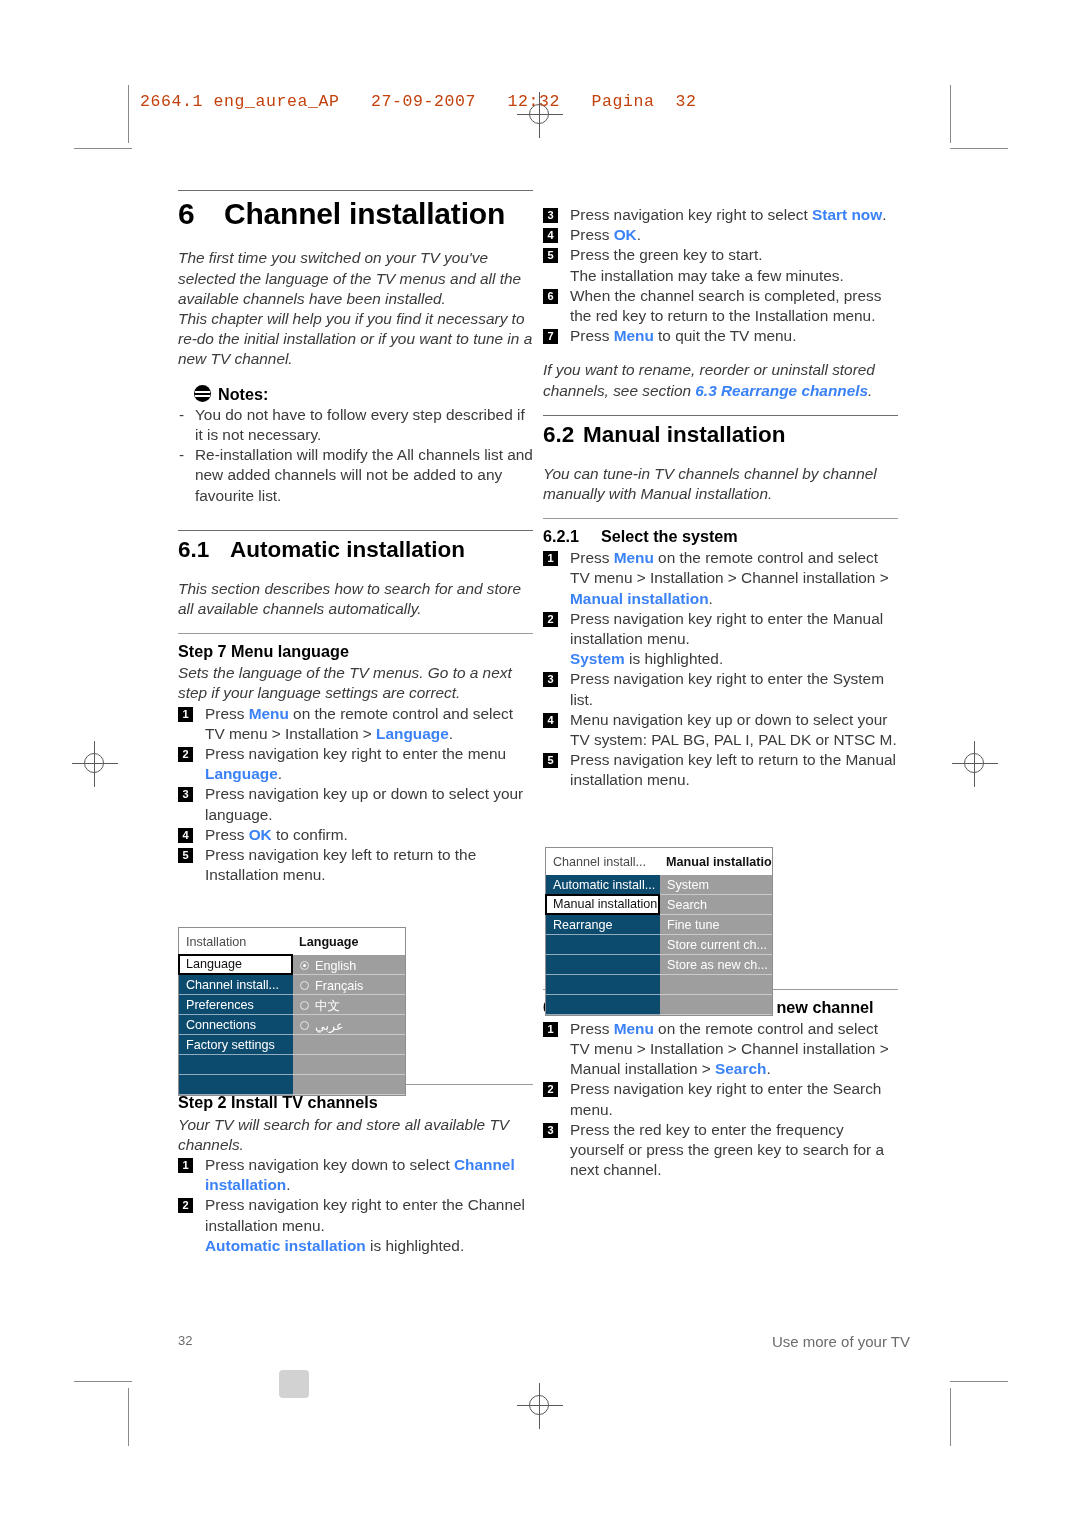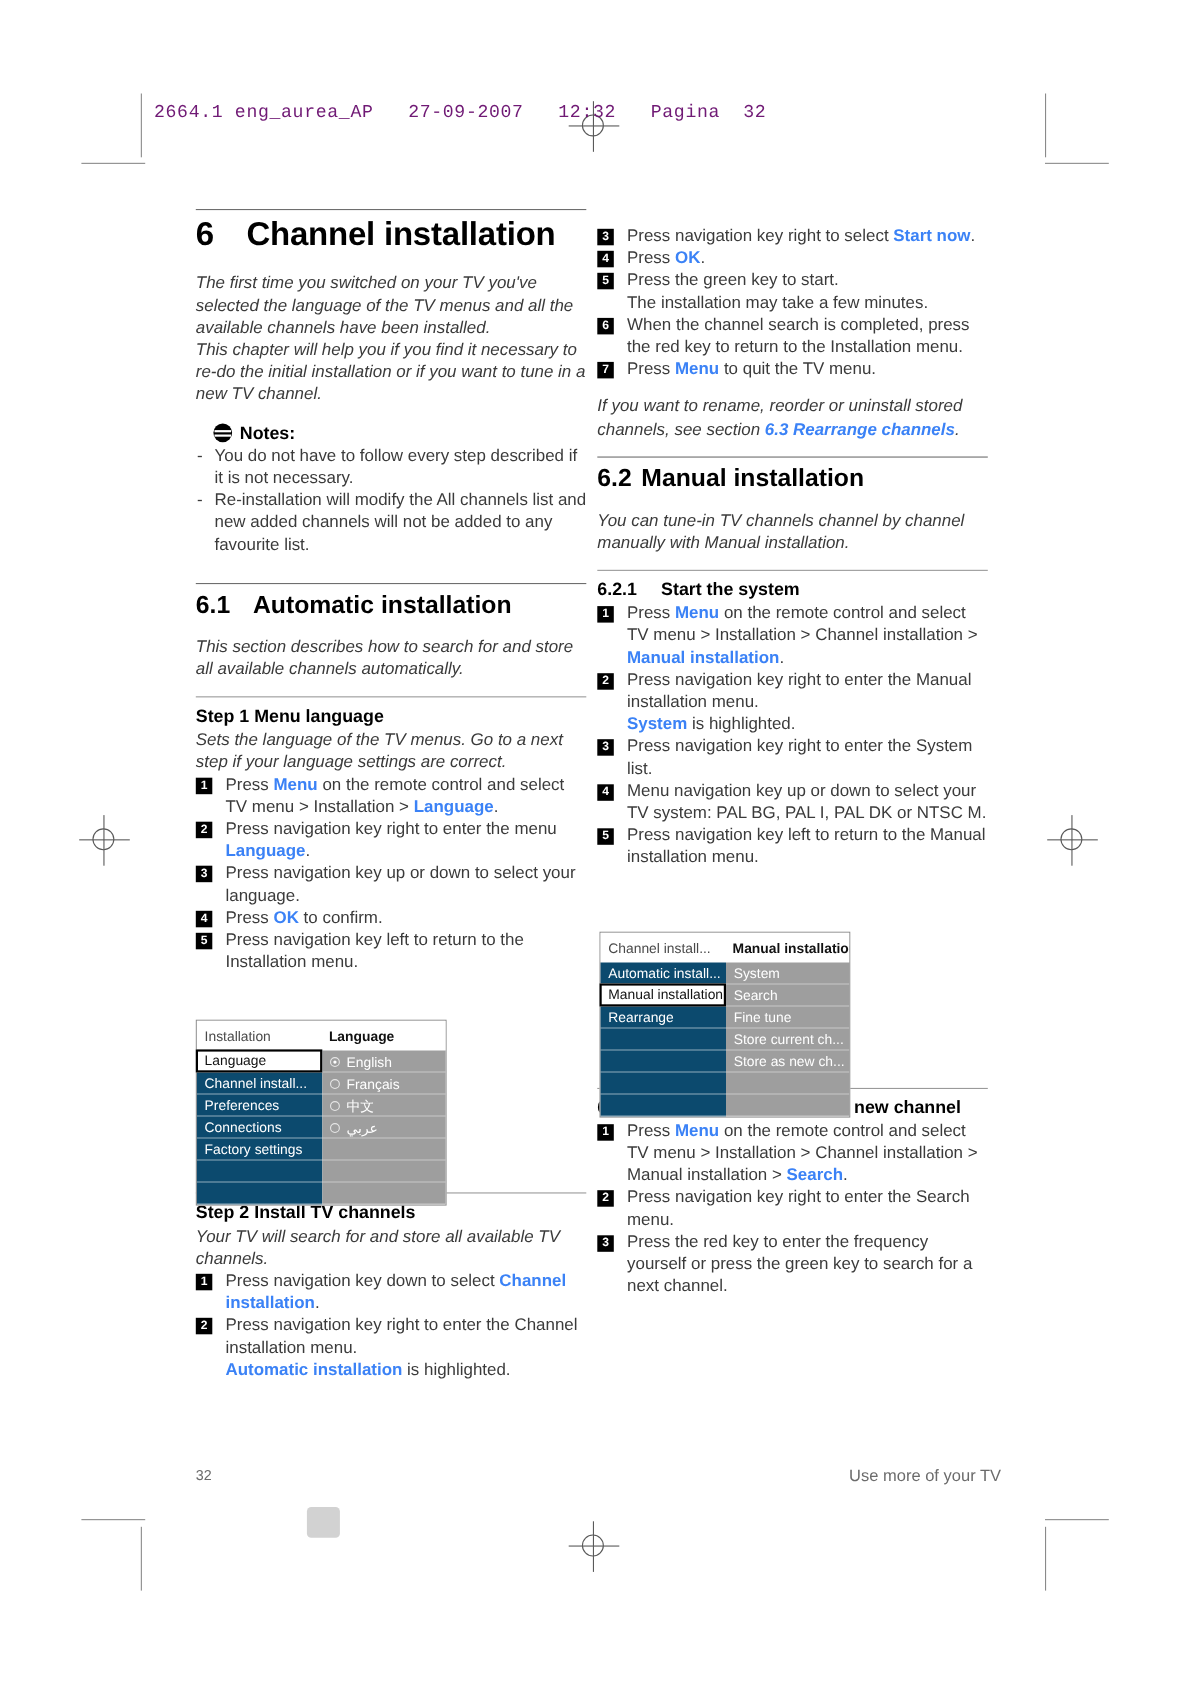--- a/index.html
+++ b/index.html
@@ -57,21 +57,21 @@
   }
 
   
   .slug {
     position: absolute;
     left: 140px;
     top: 92px;
     font-family: "Liberation Mono", monospace;
     font-size: 16.5px;
     letter-spacing: 0.6px;
-    color: #701a75;
+    color: #c2410c;
     white-space: pre;
   }
 
   
   .col {
     position: absolute;
     width: 355px;
     font-size: 15.4px;
     line-height: 20.2px;
     color: #3b3b3b;
@@ -355,21 +355,21 @@
     <li>Re-installation will modify the All channels list and new added channels will not be added to any favourite list.</li>
   </ul>
 
   <div class="rule"></div>
   <h2 class="sec">
     <span class="num">6.1</span><span>Automatic installation</span>
   </h2>
   <p class="body">This section describes how to search for and store all available channels automatically.</p>
 
   <div class="rule-thin"></div>
-  <h3 class="step">Step 1  Menu language</h3>
+  <h3 class="step">Step 7  Menu language</h3>
   <p class="body tight">Sets the language of the TV menus. Go to a next step if your language settings are correct.</p>
 
   <ol class="steps">
     <li>
       <span class="stepnum">1</span>
       <span>Press </span><b>Menu</b><span> on the remote control and select</span>
       <span class="sub"><span>TV menu &gt; Installation &gt; </span><b>Language</b><span>.</span></span>
     </li>
     <li>
       <span class="stepnum">2</span>
@@ -438,21 +438,21 @@
   <p class="body"><span>If you want to rename, reorder or uninstall stored channels, see section </span><b>6.3 Rearrange channels</b><span>.</span></p>
 
   <div class="rule"></div>
   <h2 class="sec tight">
     <span class="num">6.2</span><span>Manual installation</span>
   </h2>
   <p class="body">You can tune-in TV channels channel by channel manually with Manual installation.</p>
 
   <div class="rule-thin"></div>
   <h3 class="subsec">
-    <span class="num">6.2.1</span><span>Start the system</span>
+    <span class="num">6.2.1</span><span>Select the system</span>
   </h3>
 
   <ol class="steps tight">
     <li>
       <span class="stepnum">1</span>
       <span>Press </span><b>Menu</b><span> on the remote control and select</span>
       <span class="sub">TV menu &gt; Installation &gt; Channel installation &gt;</span>
       <span class="sub"><b>Manual installation</b><span>.</span></span>
     </li>
     <li>

